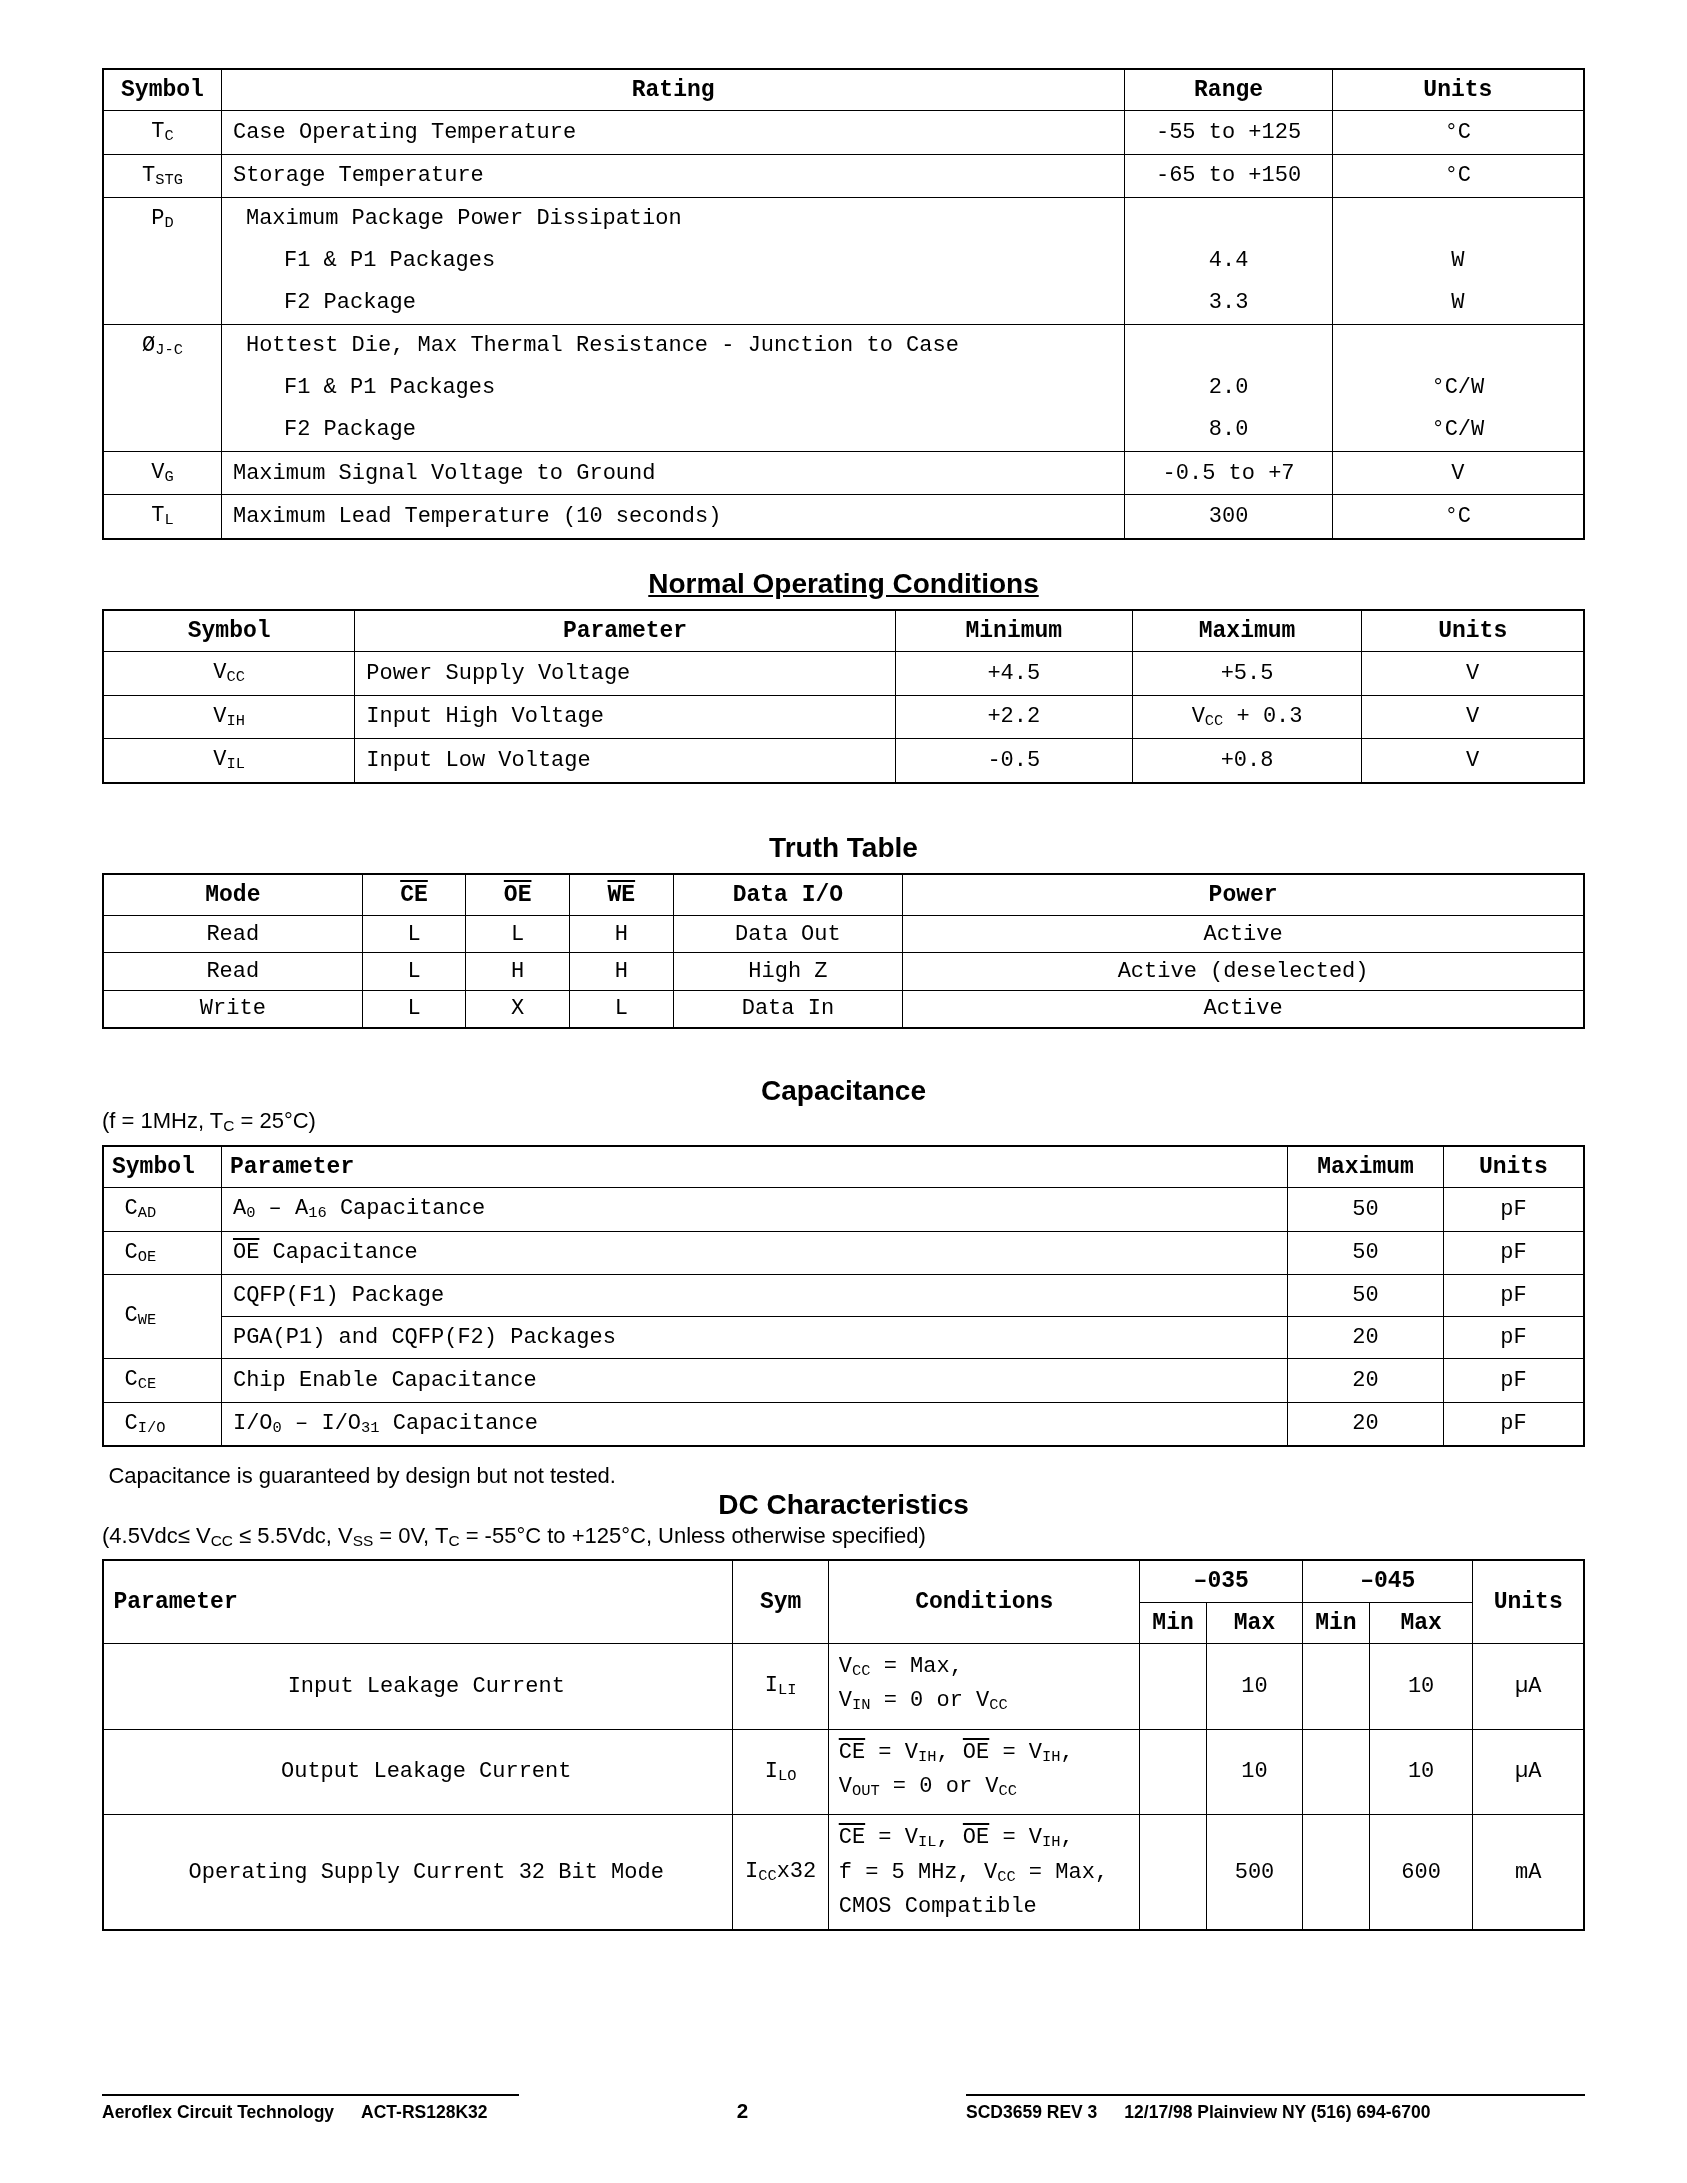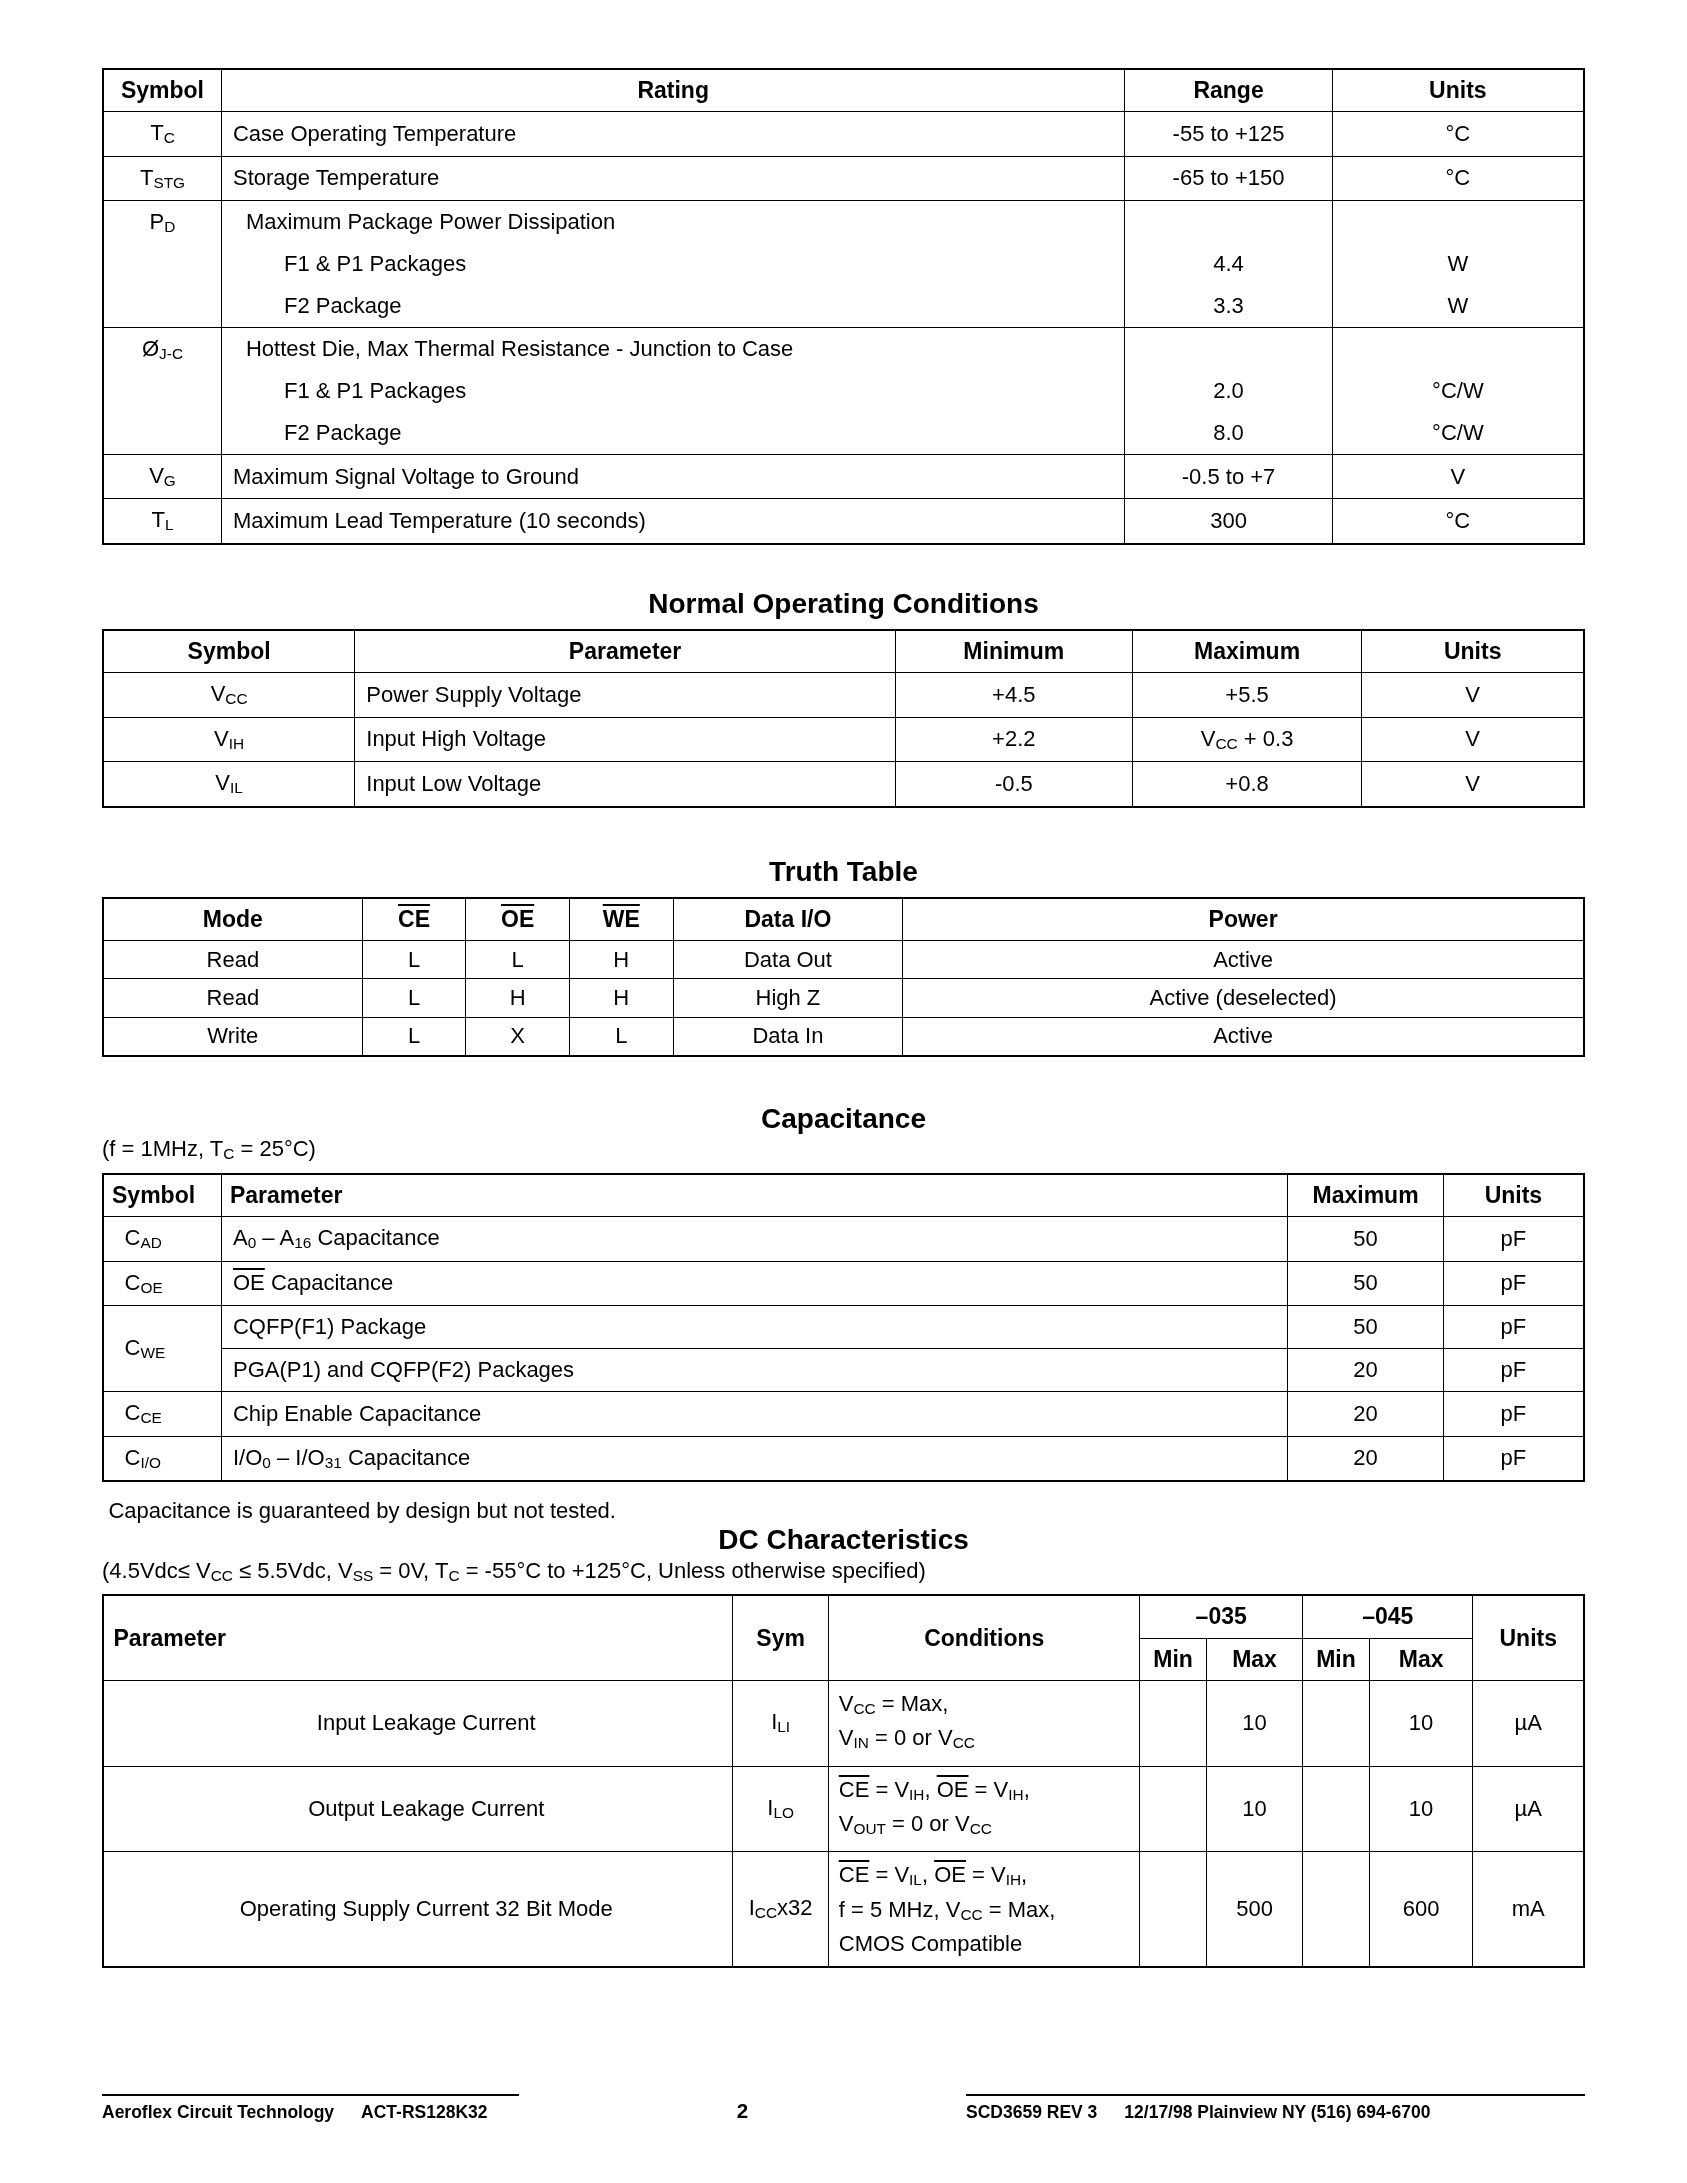--- a/index.html
+++ b/index.html
@@ -4,21 +4,21 @@
 <style>
   html,body{margin:0;padding:0;}
   body{
     width:1687px;height:2183px;background:#ffffff;color:#000;
     font-family:"Liberation Sans",sans-serif;position:relative;overflow:hidden;
   }
   .content{padding:68px 102px 0;}
   .sec-title{text-align:center;font-size:28px;font-weight:bold;margin:0 0 9.5px;}
   .sec-sub{text-align:left;font-size:22px;font-weight:normal;margin:1.6px 0 9.5px;}
   table{border-collapse:collapse;width:100%;table-layout:fixed;}
-  .tbl{border:2.4px solid #000;}
+  .tbl{border:2.4px solid #000;font-family:Liberation Mono, monospace;}
   .tbl th,.tbl td{border:1.6px solid #000;font-size:22px;vertical-align:middle;}
   .tbl th{font-weight:bold;font-size:23px;padding:7.1px 8px;text-align:center;}
   .c{text-align:center;}
   .l{text-align:left;}
   .pad{padding-left:11px !important;}
   .sub{font-size:0.7em;vertical-align:-0.22em;}
   .over{text-decoration:overline;}
   .pre{white-space:pre-line;}
   
   .abs td,.normal td,.cap td{padding:8px 9.5px;}
@@ -28,21 +28,21 @@
   .group td{padding:0 !important;vertical-align:top;}
   .group .line{height:42px;line-height:42px;padding:0 24px;overflow:hidden;}
   .group .indent{padding-left:62px;}
   .cap .symcell{text-align:left;padding-left:20.6px;}
   .cap th.hl{text-align:left;padding-left:8px;}
   .dc .paramcell{text-align:center;padding-left:26px;}
   .dc .condcell{text-align:left;padding-left:9.5px;line-height:29px;}
   .dc th.hl{text-align:left;padding-left:9.5px;}
   .note{font-size:22px;margin:16px 0 0 6.4px;}
   .dc-block{}
-  .mt1{margin-top:43px;}
+  .mt1{margin-top:28px;text-decoration:underline;}
   .mt2{margin-top:48px;}
   .mt3{margin-top:46px;margin-bottom:1.6px;}
   .footer{
     position:absolute;left:102px;right:102px;bottom:60px;
     display:flex;justify-content:space-between;align-items:flex-end;
     font-weight:bold;font-size:17.5px;
   }
   .f-left{width:417px;border-top:2.4px solid #000;padding-top:6.4px;}
   .f-right{width:619px;border-top:2.4px solid #000;padding-top:6.4px;}
   .f-page{font-size:20.6px;padding-top:8px;}

